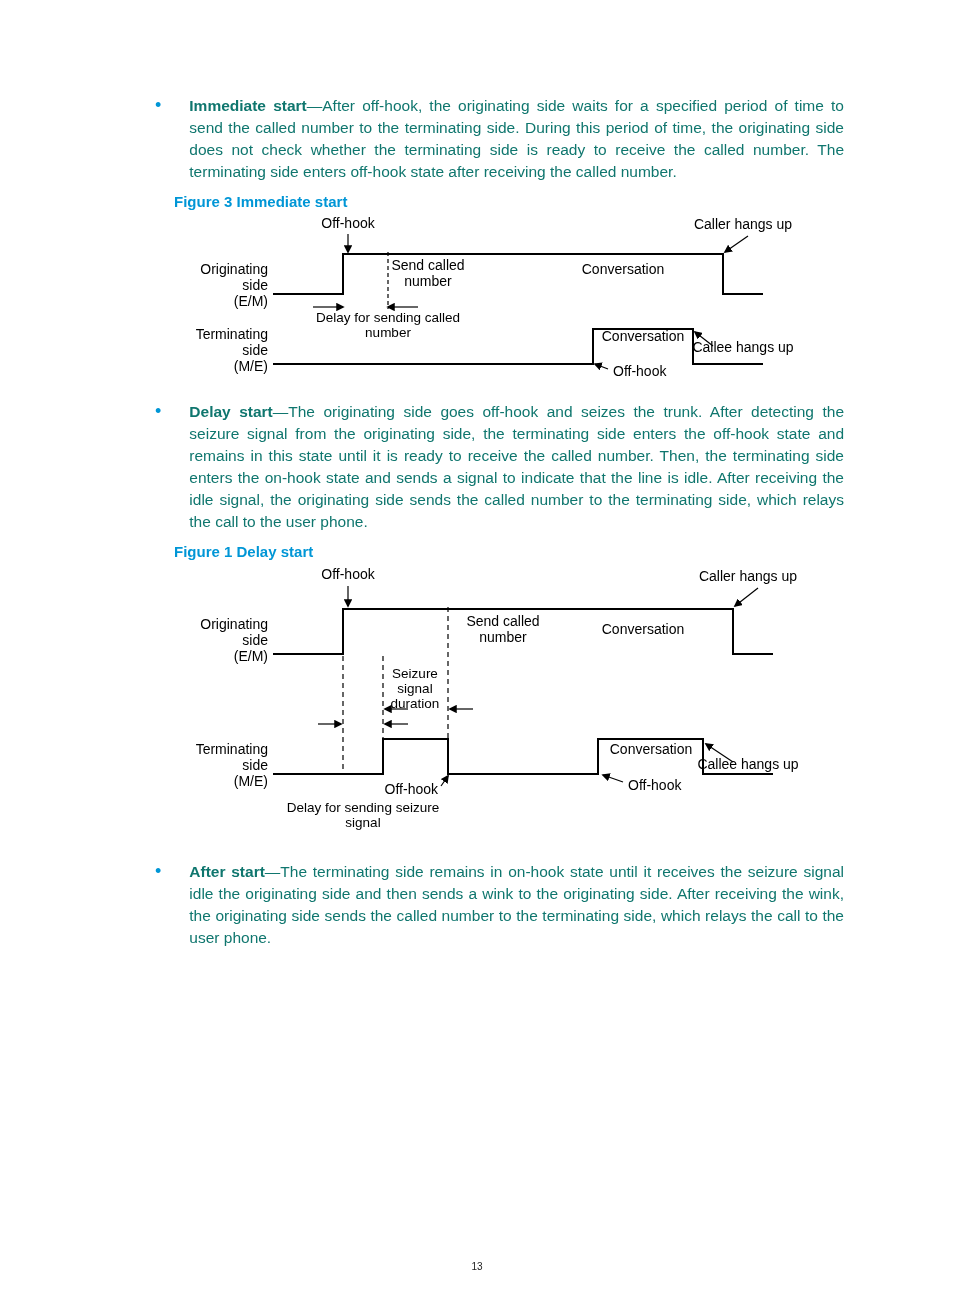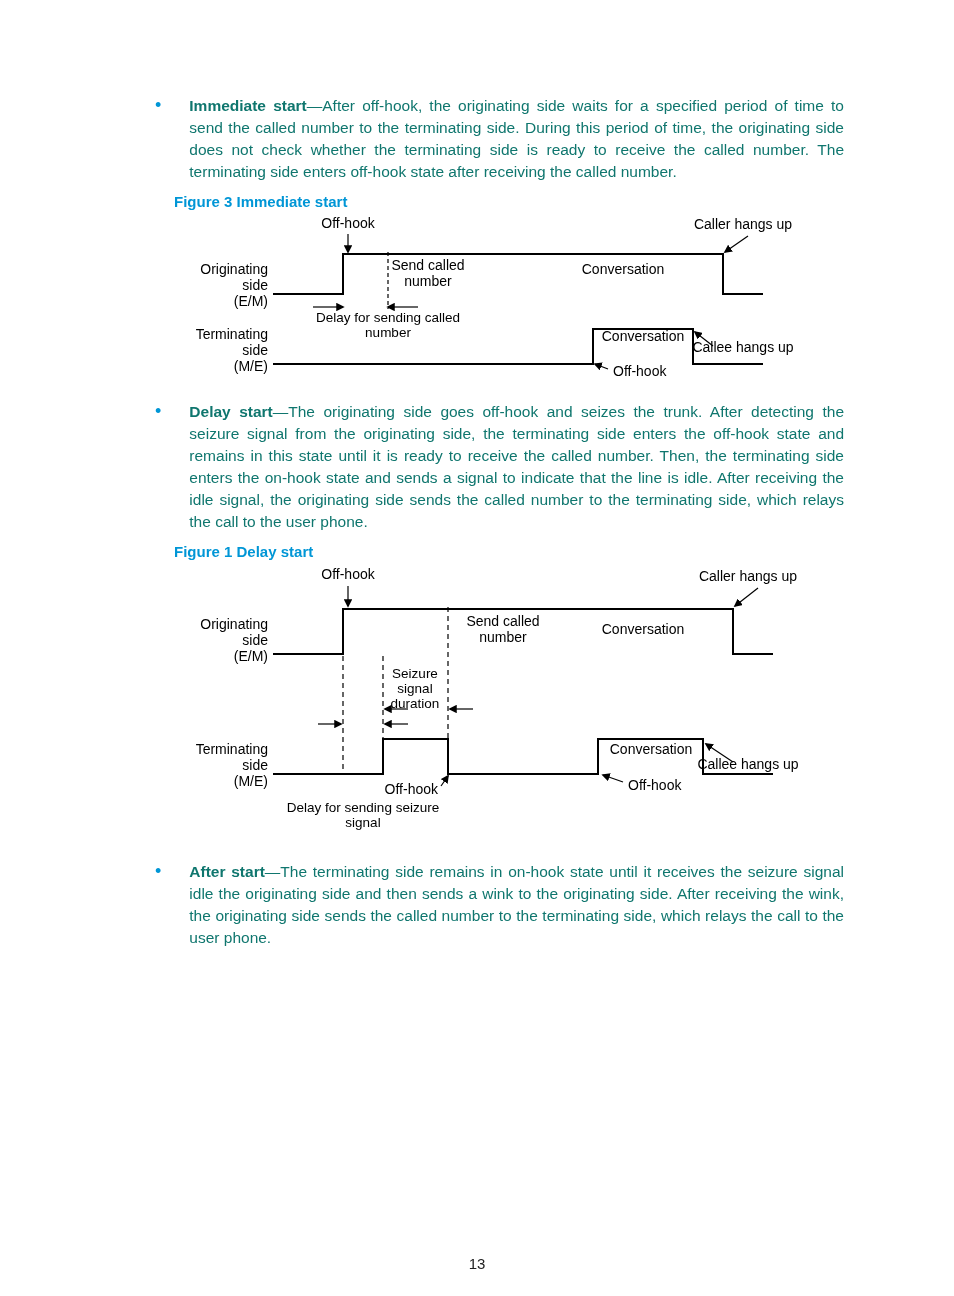--- a/index.html
+++ b/index.html
@@ -56,21 +56,21 @@
     fill: #000;
   }
   svg .lbl { font-size: 14px; }
   svg .small { font-size: 13.5px; }
   .page-num {
     position: absolute;
     bottom: 24px;
     left: 0;
     width: 954px;
     text-align: center;
-    font-size: 15px;
+    font-size: 10px;
     color: #222;
   }
 </style>
 </head>
 <body>
 
 <div class="page">
 
   <div class="bullet-item">
     <div class="bullet">•</div>

